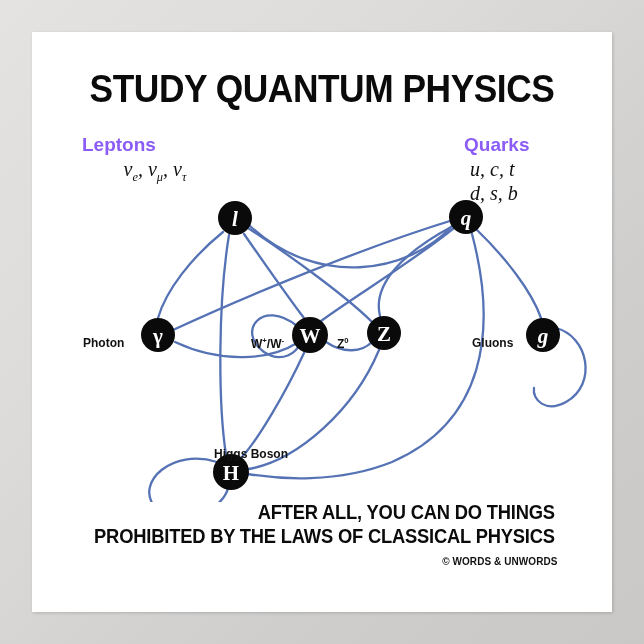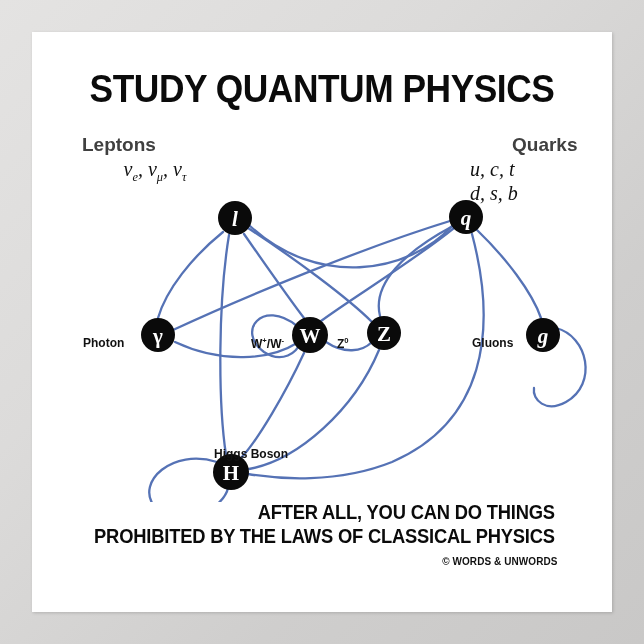--- a/index.html
+++ b/index.html
@@ -48,39 +48,39 @@
     transform: scaleX(0.93);
     white-space: nowrap;
   }
 
   
   .group-head {
     position: absolute;
     font-family: "Liberation Sans", sans-serif;
     font-weight: bold;
     font-size: 19px;
-    color: #404040;
+    color: #8b5cf6;
     white-space: nowrap;
   }
   .group-list {
     position: absolute;
     font-family: "Liberation Serif", serif;
     font-style: italic;
     font-size: 20px;
     color: #111;
     white-space: nowrap;
     line-height: 1.18;
   }
   .group-list sub {
     font-size: 0.62em;
     font-style: italic;
   }
   #leptons-head { left: 50px;  top: 102px; }
   #leptons-list { left: 58px;  top: 126px; width: 130px; text-align: center;}
-  #quarks-head  { left: 432px; top: 102px; margin-left: 48px; }
+  #quarks-head  { left: 432px; top: 102px; }
   #quarks-list  { left: 438px; top: 126px; }
 
   
   .node-caption {
     position: absolute;
     font-family: "Liberation Sans", sans-serif;
     font-weight: bold;
     font-size: 12px;
     color: #111;
     white-space: nowrap;

